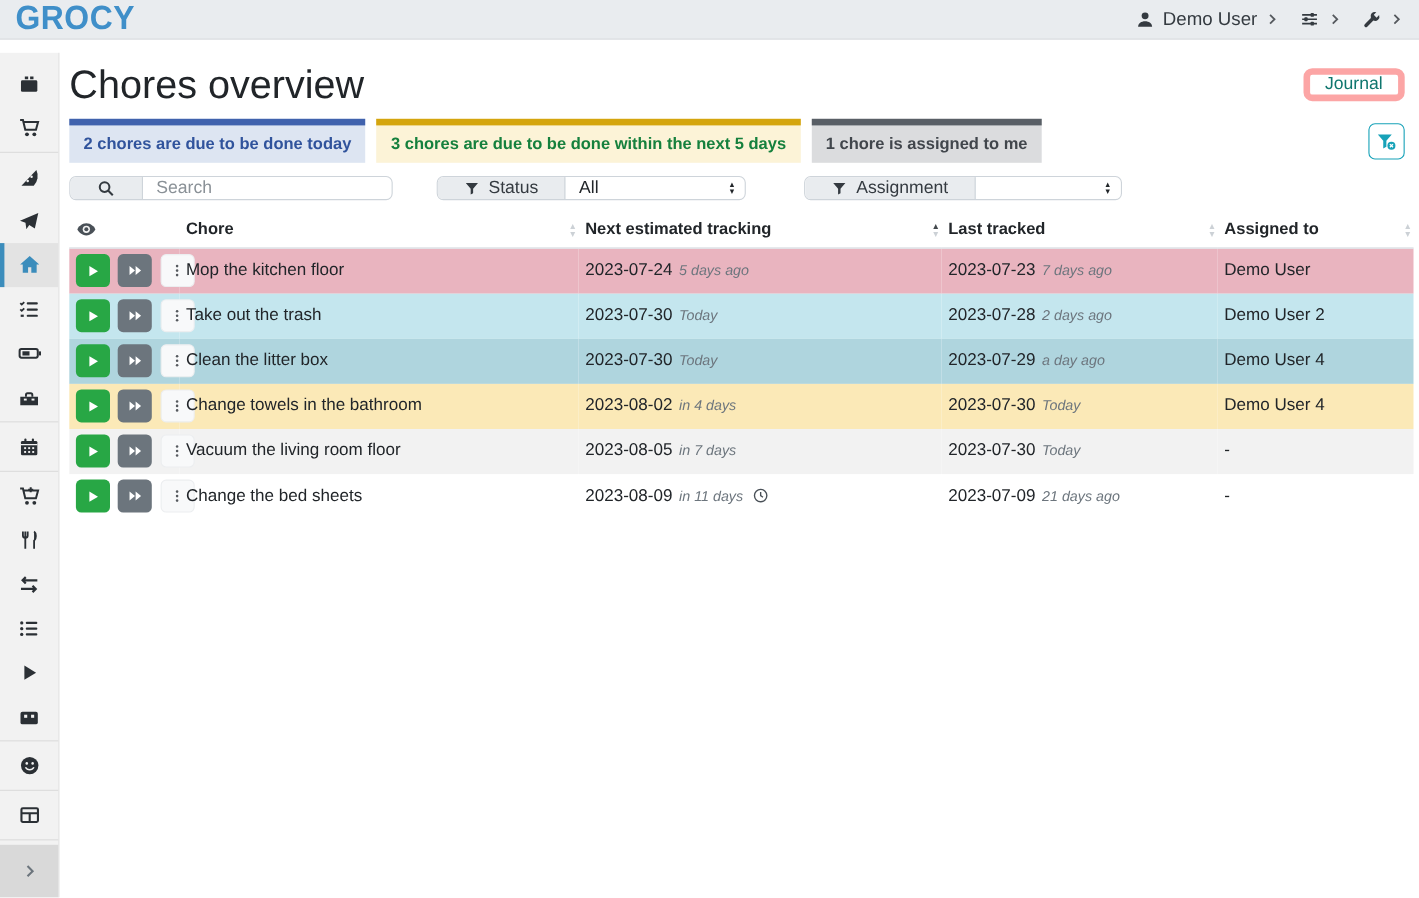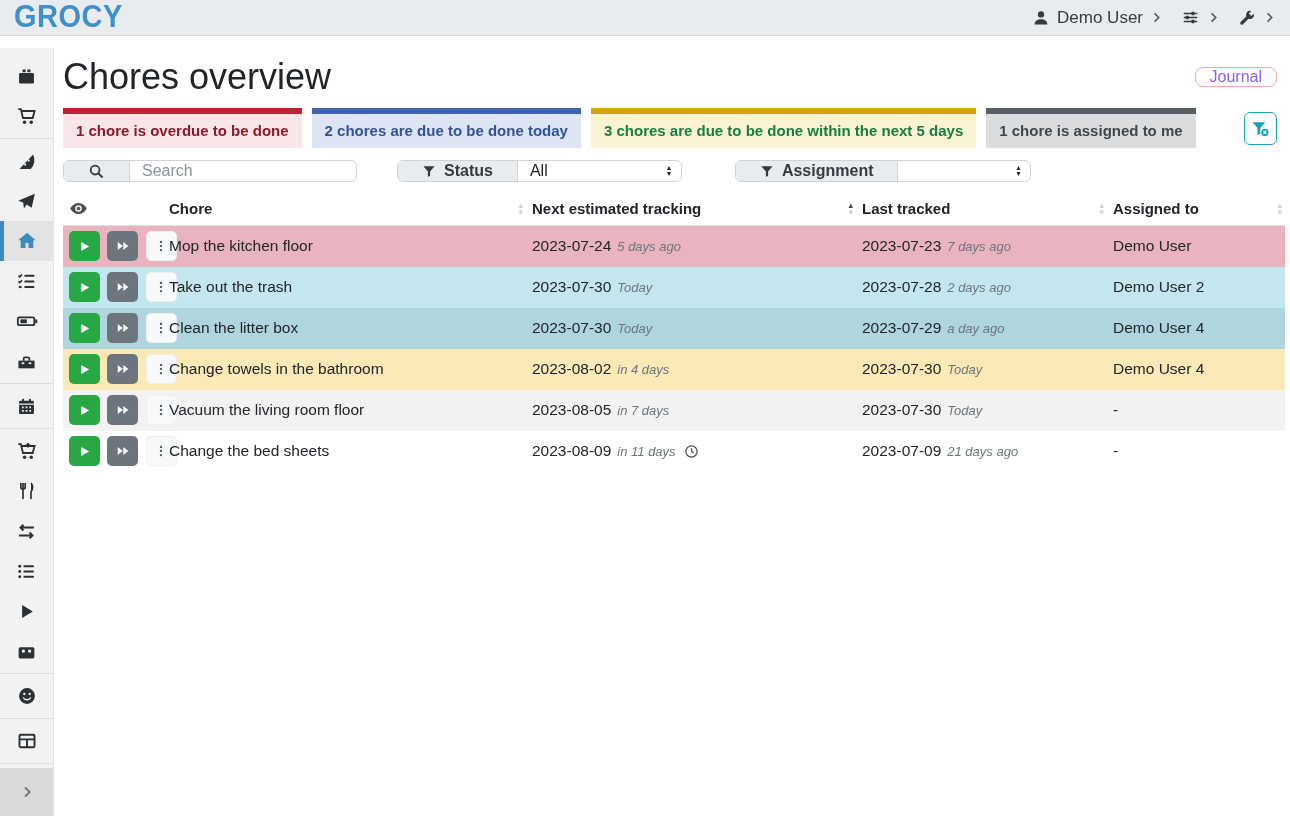--- a/index.html
+++ b/index.html
@@ -40,21 +40,21 @@
     position: absolute; bottom: 0; left: 0; width: 100%; height: 48px;
     background: #d9d9d9; display: flex; align-items: center; justify-content: center;
     color: #6c757d; cursor: pointer;
   }
 
   
   .content { position: absolute; left: 54px; top: 48px; right: 0; bottom: 0; background: #fff; }
   .title-row { display: flex; align-items: center; justify-content: space-between; padding: 8px 13px 8px 9px; }
   .page-title { font-size: 36px; font-weight: 500; color: #212529; }
   .journal-btn {
-    background: #fff; border: 1px solid #fca5a5; color: #8b5cf6;
+    background: #fff; border: 6px solid #fca5a5; color: #0f766e;
     font-size: 16px; padding: 0 14px; border-radius: 8px; cursor: pointer;
     font-family: inherit;
   }
 
   
   .banners-row { display: flex; align-items: center; gap: 10px; padding: 2px 13px 0 9px; }
   .banner { border-top: 6px solid; padding: 8px 13px 9px; font-weight: 700; font-size: 15px; white-space: nowrap; }
   .banner.danger   { border-color: #c32232; background: #f8e6e8; color: #8f1a26; }
   .banner.primary  { border-color: #4062ad; background: #dde5f2; color: #30539c; }
   .banner.warning  { border-color: #d4a50e; background: #fcf3d7; color: #15803d; }
@@ -66,21 +66,21 @@
   }
 
   
   .controls-row { display: flex; align-items: center; padding: 12px 13px 4px 9px; }
   .input-group {
     display: flex; align-items: stretch; height: 22px;
     border: 1px solid #ced4da; border-radius: 6px; background: #fff; overflow: hidden;
   }
   .ig-prepend {
     background: #e9ecef; border-right: 1px solid #ced4da; color: #343a40;
-    display: flex; align-items: center; gap: 8px; padding: 0 24px; font-size: 16px; font-weight: bold;
+    display: flex; align-items: center; gap: 8px; padding: 0 24px; font-size: 16px;
   }
   .ig-input { border: none; outline: none; font-size: 16px; padding: 0 12px; color: #495057; width: 226px; font-family: inherit; background: transparent; }
   .ig-input::placeholder { color: #8a9197; }
   .ig-select { display: flex; align-items: center; justify-content: space-between; padding: 0 10px 0 12px; cursor: pointer; font-size: 16px; color: #212529; }
   .updown { display: flex; flex-direction: column; font-size: 8px; line-height: 6px; color: #212529; margin-left: 10px; }
   .grp-status .ig-select { width: 163px; }
   .grp-assign .ig-select { width: 132px; }
   .gap40 { width: 40px; } .gap53 { width: 53px; }
 
   
@@ -342,21 +342,20 @@
 </div>
 
 <div class="content">
 
   <div class="title-row">
     <div class="page-title">Chores overview</div>
     <button class="journal-btn">Journal</button>
   </div>
 
   <div class="banners-row">
-    <div class="banner danger">1 chore is overdue to be done</div>
     <div class="banner primary">2 chores are due to be done today</div>
     <div class="banner warning">3 chores are due to be done within the next 5 days</div>
     <div class="banner secondary">1 chore is assigned to me</div>
     <button class="filter-clear-btn">
       <span>
         <svg width="19" height="19" viewBox="0 0 24 24">
             <path d="M2 4h16l-6.2 7.4v6.8l-3.6 1.9v-8.7z" fill="currentColor"></path>
             <circle cx="17.6" cy="17" r="4.6" fill="currentColor"></circle>
             <path d="M15.8 15.2l3.6 3.6M19.4 15.2l-3.6 3.6" stroke="#fff" stroke-width="1.5"></path>
           </svg>

